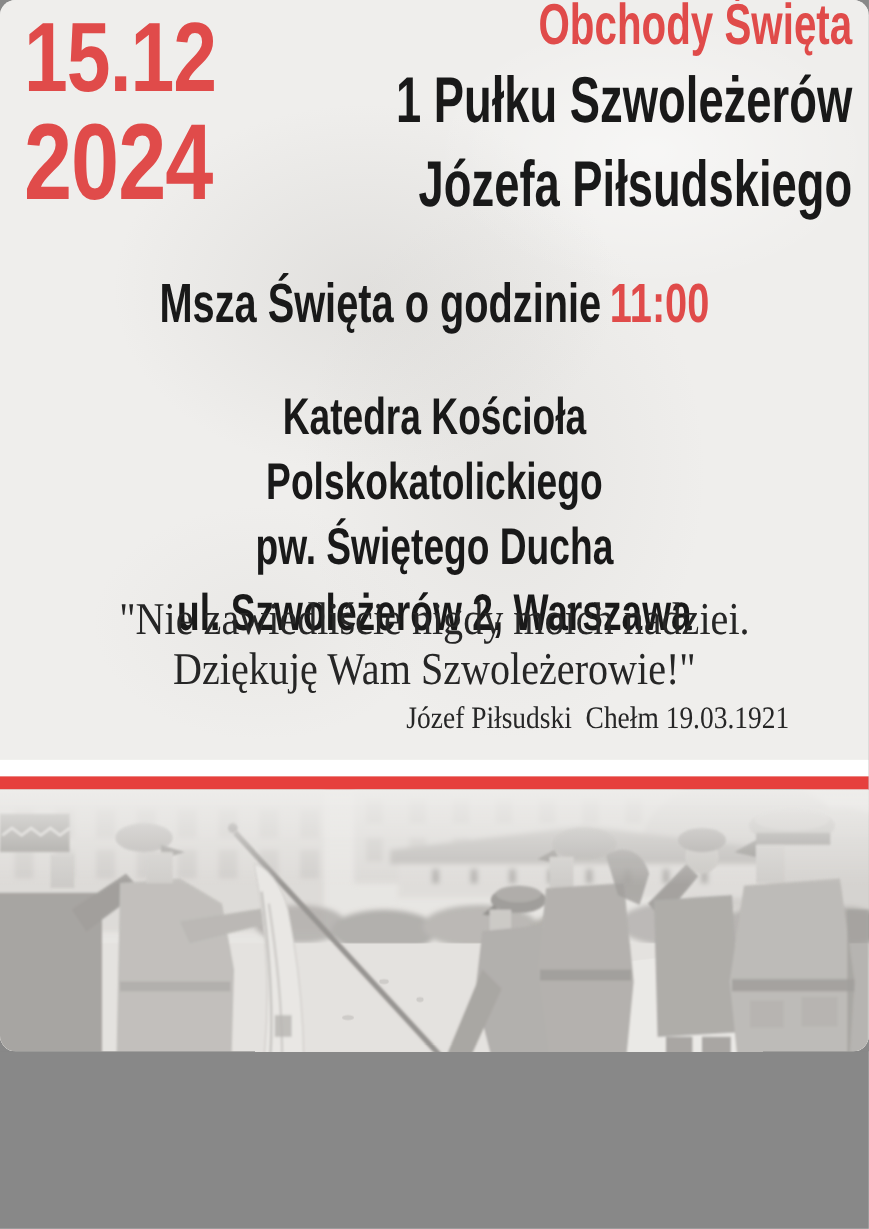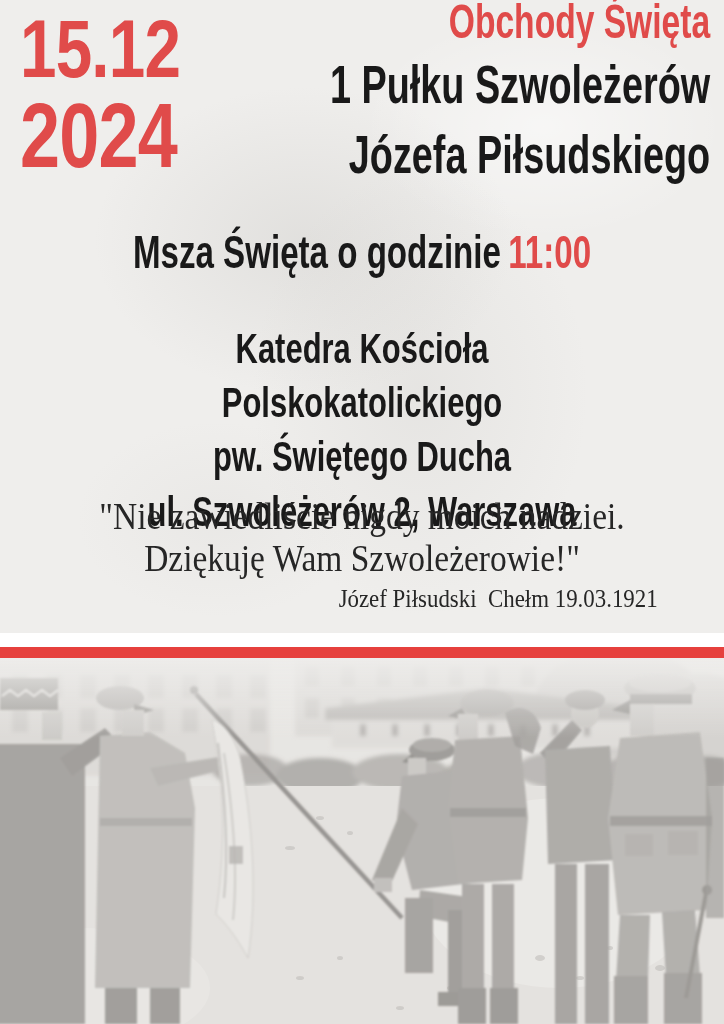--- a/index.html
+++ b/index.html
@@ -1,20 +1,20 @@
 <!DOCTYPE html>
 <html lang="pl"><head>
 <meta charset="utf-8">
 <style>
   html,body{margin:0;padding:0;background:#888;}
   .poster{
-    position:relative;width:724px;height:1024px;margin:0 auto;
+    position:relative;width:724px;height:876px;margin:0 auto;
     overflow:hidden;background:#efeeec;
     font-family:"Liberation Sans",sans-serif;
-    display:flex;flex-direction:column;
+    display:flex;flex-direction:column;border-radius:13px;
   }
   
   .top{
     position:relative;height:633px;flex:0 0 auto;
     background:
       radial-gradient(ellipse 300px 220px at 42% 38%, rgba(176,174,170,0.22), transparent 70%),
       radial-gradient(ellipse 240px 320px at 58% 62%, rgba(188,186,182,0.18), transparent 70%),
       radial-gradient(ellipse 200px 140px at 30% 82%, rgba(198,196,192,0.14), transparent 70%),
       radial-gradient(ellipse 260px 160px at 75% 20%, rgba(255,255,255,0.5), transparent 70%),
       #efeeec;

